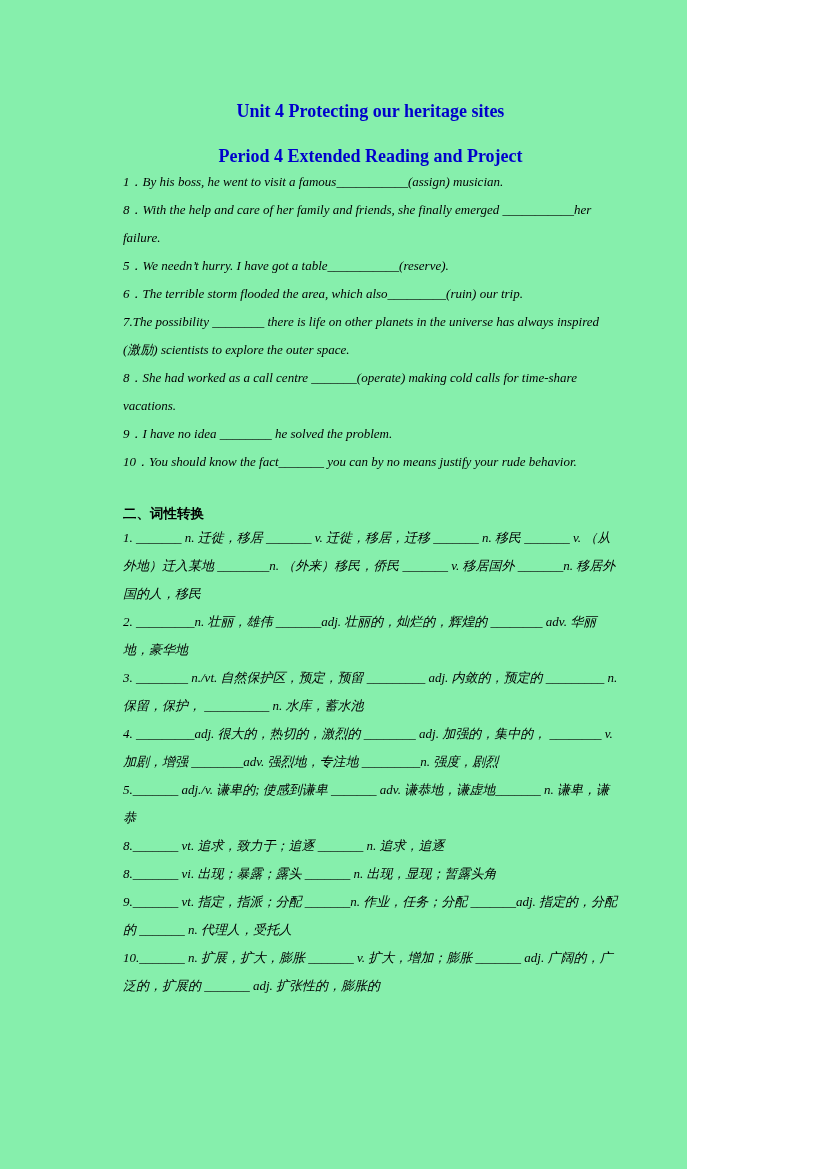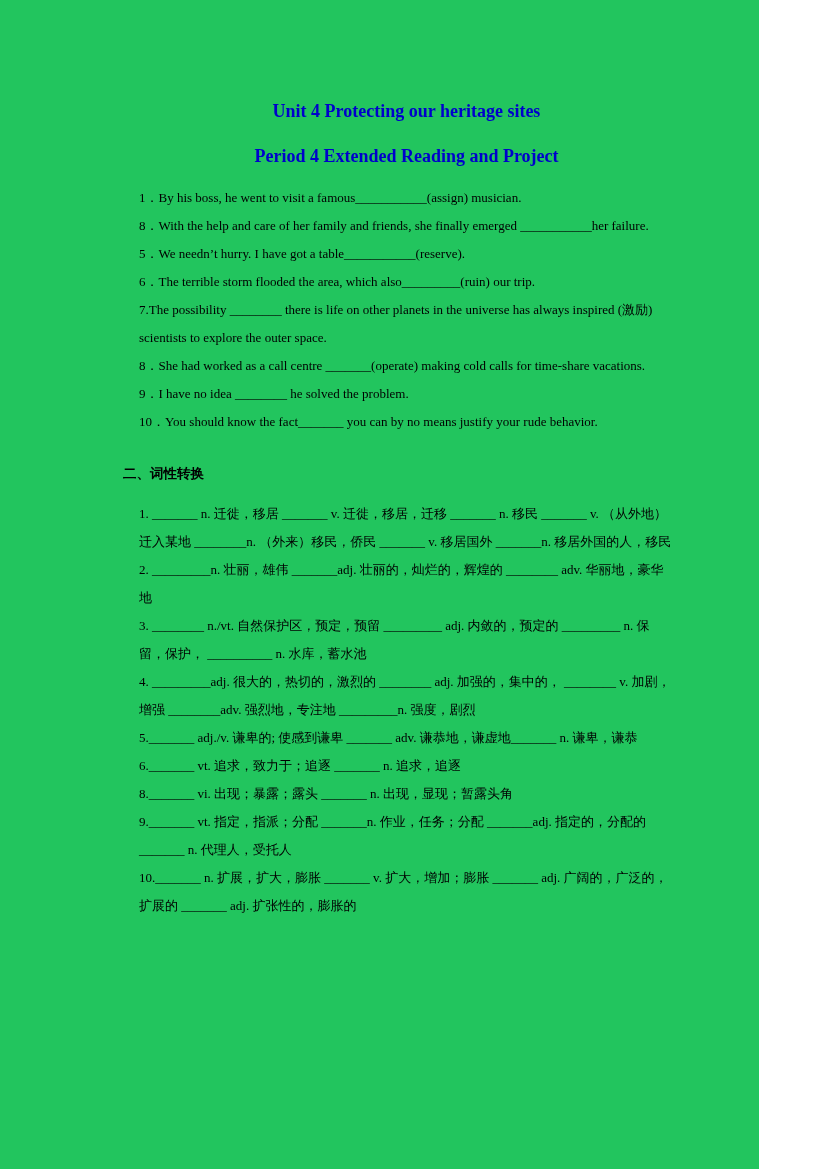--- a/index.html
+++ b/index.html
@@ -4,23 +4,23 @@
 <style>
   * { box-sizing: border-box; }
   html, body { margin: 0; padding: 0; }
   body {
     background: #ffffff;
     width: 827px;
     height: 1169px;
     overflow: hidden;
   }
   .page {
-    width: 759px;
+    width: 687px;
     height: 1169px;
-    background: #22c55e;
+    background: #86efac;
     padding: 99px 69px 0 123px;
     font-family: "Liberation Serif", "DejaVu Serif", serif;
     color: #000000;
   }
   .doc-title {
     color: #0000cc;
     font-size: 18px;
     font-weight: bold;
     text-align: center;
     margin: 0;
@@ -31,21 +31,21 @@
     margin-top: 21px;
   }
   .section { margin: 0; }
   .sec-heading {
     font-weight: bold;
     font-size: 13.5px;
     line-height: 20px;
     margin-top: 28px;
     color: #000000;
   }
-  .items { margin: 16px; }
+  .items { margin: 0; font-style: italic; }
   .item {
     font-size: 13px;
     line-height: 28px;
     margin: 0;
     color: #000000;
     word-wrap: break-word;
   }
   .sec2 { margin-top: 26px; }
 </style>
 </head>
@@ -70,20 +70,20 @@
   </div>
 
   <div class="section sec2">
     <div class="sec-heading">二、词性转换</div>
     <div class="items">
       <p class="item">1. _______ n. 迁徙，移居 _______ v. 迁徙，移居，迁移 _______ n. 移民 _______ v. （从外地）迁入某地 ________n. （外来）移民，侨民 _______ v. 移居国外 _______n. 移居外国的人，移民</p>
       <p class="item">2. _________n. 壮丽，雄伟 _______adj. 壮丽的，灿烂的，辉煌的 ________ adv. 华丽地，豪华地</p>
       <p class="item">3. ________ n./vt. 自然保护区，预定，预留 _________ adj. 内敛的，预定的 _________ n. 保留，保护， __________ n. 水库，蓄水池</p>
       <p class="item">4. _________adj. 很大的，热切的，激烈的 ________ adj. 加强的，集中的， ________ v. 加剧，增强 ________adv. 强烈地，专注地 _________n. 强度，剧烈</p>
       <p class="item">5._______ adj./v. 谦卑的; 使感到谦卑 _______ adv. 谦恭地，谦虚地_______ n. 谦卑，谦恭</p>
-      <p class="item">6._______ vt. 追求，致力于；追逐 _______ n. 追求，追逐</p>
+      <p class="item">8._______ vt. 追求，致力于；追逐 _______ n. 追求，追逐</p>
       <p class="item">8._______ vi. 出现；暴露；露头 _______ n. 出现，显现；暂露头角</p>
       <p class="item">9._______ vt. 指定，指派；分配 _______n. 作业，任务；分配 _______adj. 指定的，分配的 _______ n. 代理人，受托人</p>
       <p class="item">10._______ n. 扩展，扩大，膨胀 _______ v. 扩大，增加；膨胀 _______ adj. 广阔的，广泛的，扩展的 _______ adj. 扩张性的，膨胀的</p>
     </div>
   </div>
 
 </div>
 
 </body></html>

